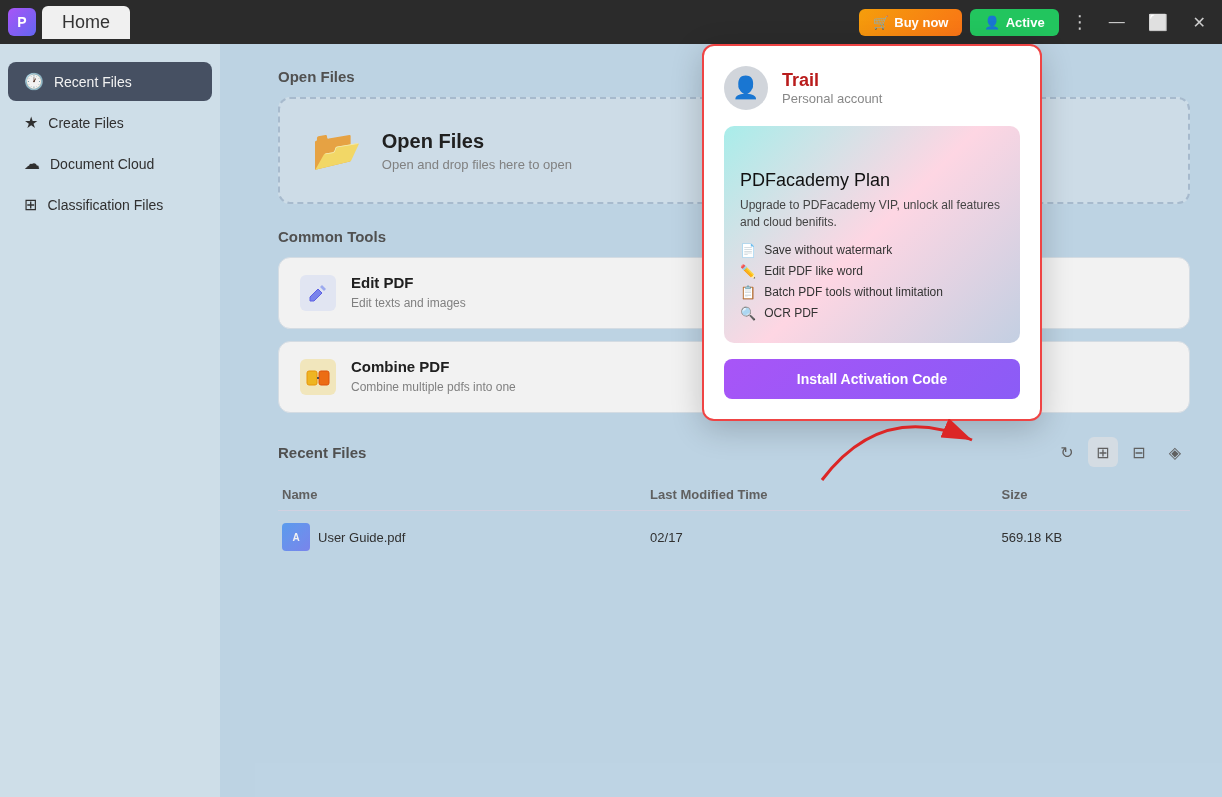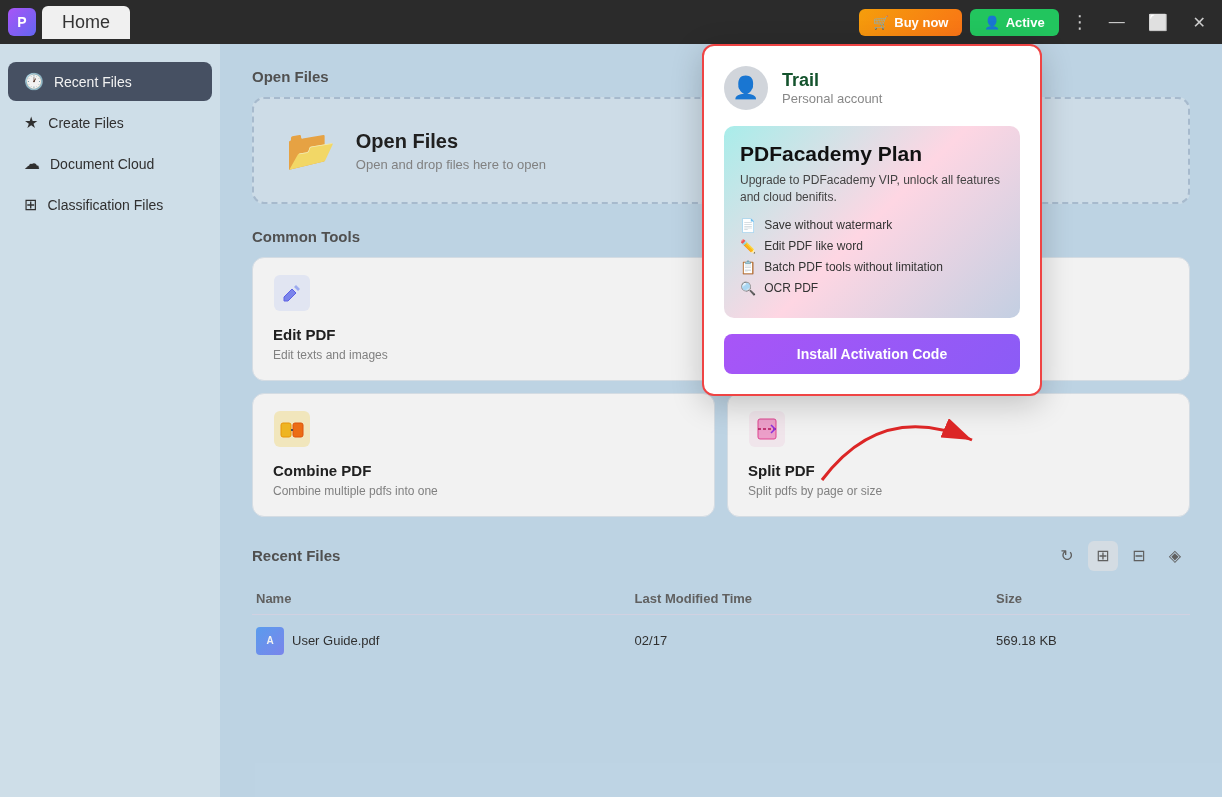--- a/index.html
+++ b/index.html
@@ -122,20 +122,21 @@
     .sidebar-item .icon {
       font-size: 16px;
     }
 
     
     .content {
       flex: 1;
       padding: 24px 32px;
       overflow-y: auto;
       position: relative;
+      margin-left: 26px;
     }
 
     .section-title {
       font-size: 15px;
       font-weight: 600;
       color: #555;
       margin-bottom: 12px;
     }
 
     
@@ -175,21 +176,20 @@
     .tool-card {
       background: white;
       border-radius: 12px;
       padding: 16px 20px;
       display: flex;
       align-items: flex-start;
       gap: 14px;
       cursor: pointer;
       border: 1px solid #e0e8f0;
       transition: box-shadow 0.2s;
-      flex-direction: column;
     }
     .tool-icon {
       width: 38px;
       height: 38px;
       flex-shrink: 0;
       display: flex;
       align-items: center;
       justify-content: center;
       font-size: 22px;
     }
@@ -303,39 +303,40 @@
       background: #d1d5db;
       display: flex;
       align-items: center;
       justify-content: center;
       font-size: 22px;
       color: #9ca3af;
     }
     .account-info h3 {
       font-size: 18px;
       font-weight: 700;
-      color: #14532d;
+      color: #b91c1c;
     }
     .account-info p {
       font-size: 13px;
       color: #888;
     }
 
     
     .plan-card {
       border-radius: 10px;
       background: linear-gradient(135deg, #a8edea, #fed6e3, #c3cfe2);
       padding: 16px;
       margin-bottom: 16px;
     }
     .plan-card h4 {
-      font-size: 21px;
-      font-weight: 700;
+      font-size: 18px;
+      font-weight: 400;
       color: #111;
       margin-bottom: 6px;
+      margin-top: 28px;
     }
     .plan-card .plan-desc {
       font-size: 12px;
       color: #444;
       margin-bottom: 12px;
       line-height: 1.4;
     }
     .plan-feature {
       display: flex;
       align-items: center;

